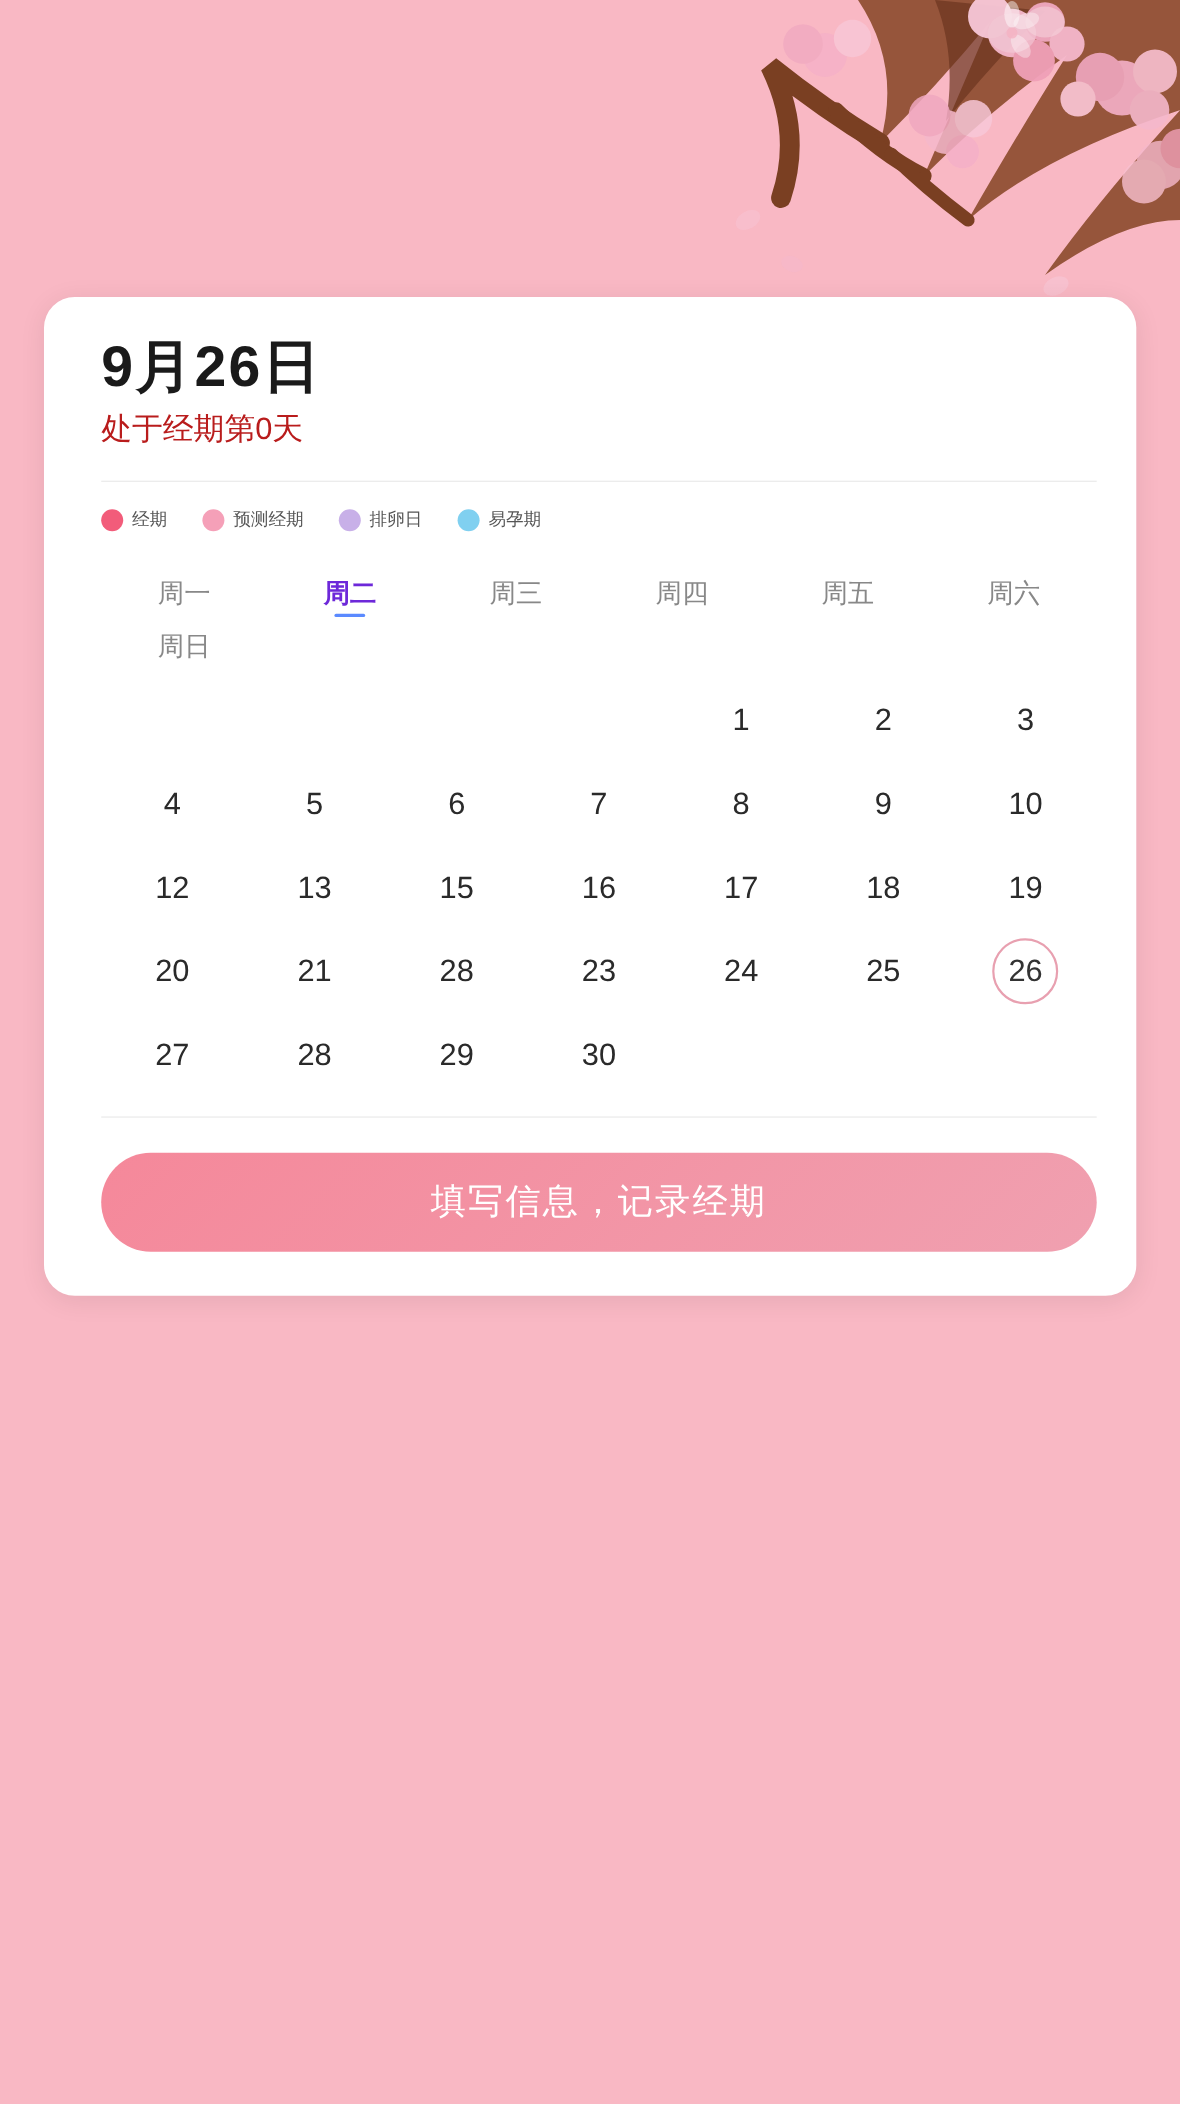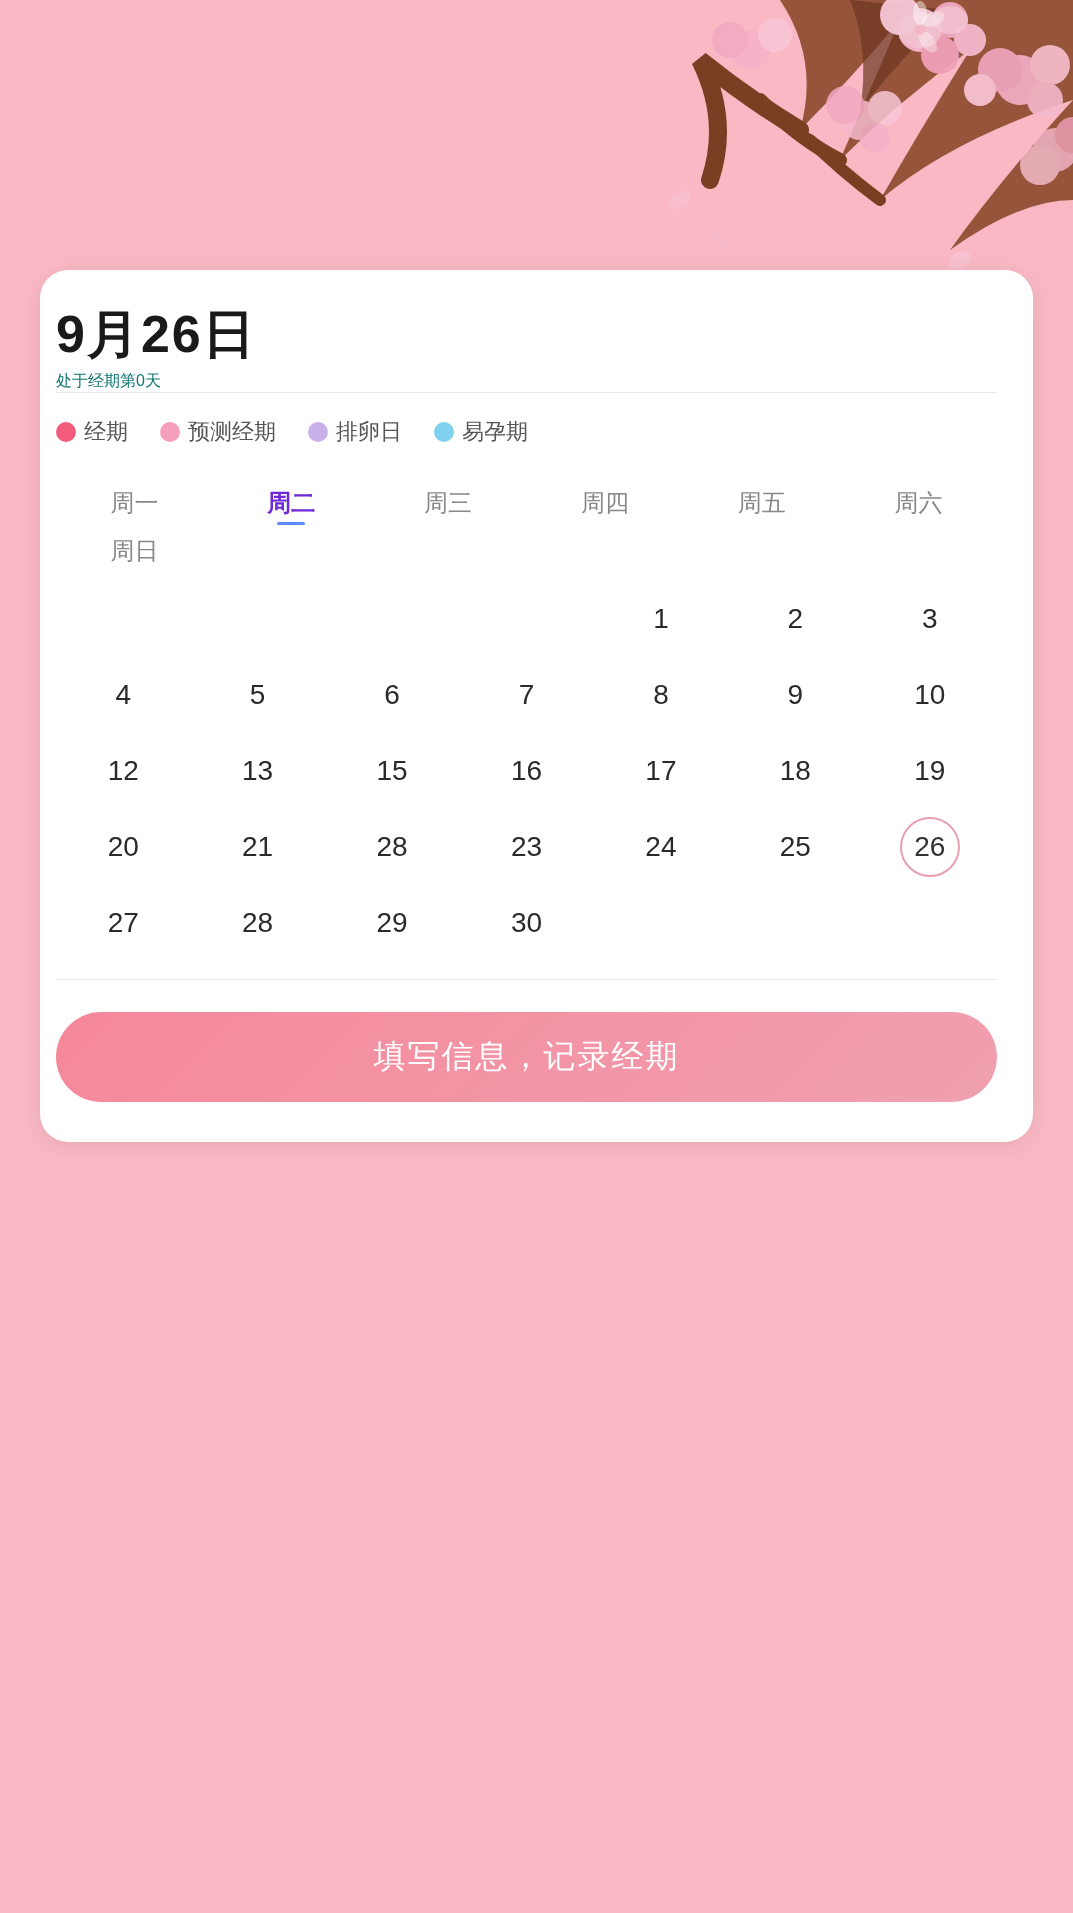--- a/index.html
+++ b/index.html
@@ -22,38 +22,39 @@
       height: 340px;
       overflow: hidden;
     }
 
     
     .main-card {
       position: relative;
       margin: 270px 40px 0 40px;
       background: #ffffff;
       border-radius: 28px;
-      padding: 36px 36px 40px 16px;
+      padding: 36px 36px 40px 52px;
       box-shadow: 0 4px 24px rgba(0,0,0,0.08);
       z-index: 10;
     }
 
     
     .date-title {
       font-size: 52px;
       font-weight: 700;
       color: #1a1a1a;
       letter-spacing: 2px;
       line-height: 1.1;
     }
 
     .date-subtitle {
-      font-size: 16px;
-      color: #0f766e;
+      font-size: 28px;
+      color: #b91c1c;
       margin-top: 8px;
+      margin-bottom: 28px;
     }
 
     .divider {
       height: 1px;
       background: #e8e8e8;
       margin-bottom: 24px;
     }
 
     
     .legend {
@@ -73,21 +74,21 @@
     }
 
     .legend-dot {
       width: 20px;
       height: 20px;
       border-radius: 50%;
       flex-shrink: 0;
     }
 
     .legend-label {
-      font-size: 22px;
+      font-size: 16px;
       color: #555555;
     }
 
     
     .calendar {
       width: 100%;
     }
 
     .calendar-header {
       display: grid;

